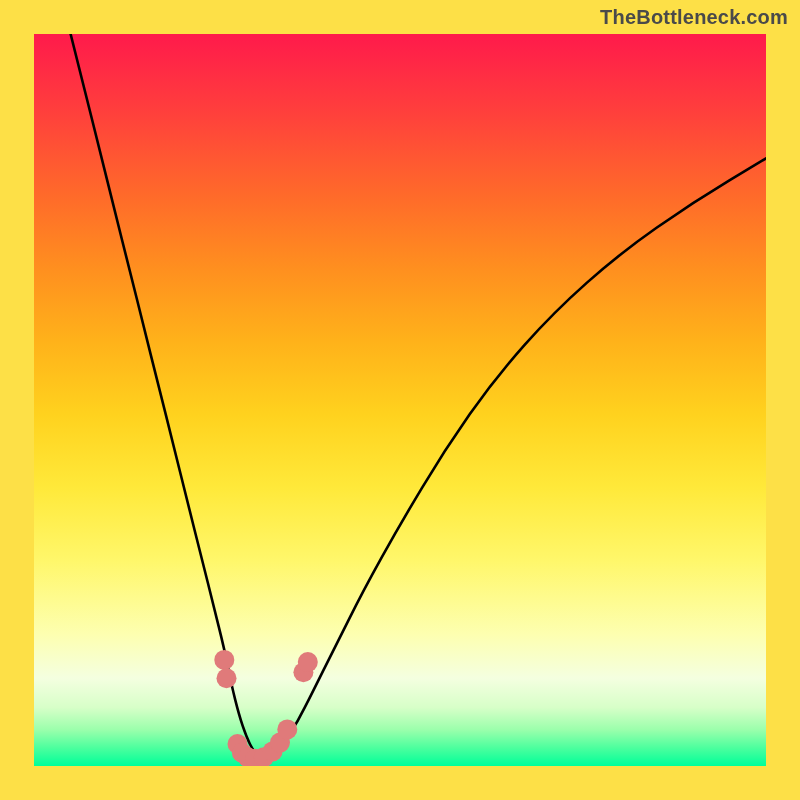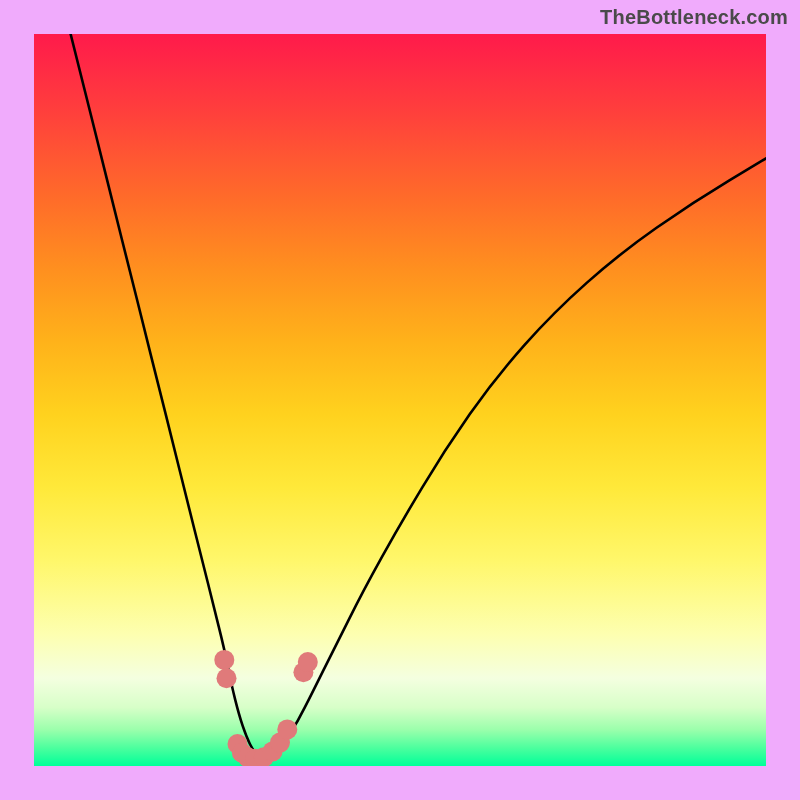--- a/index.html
+++ b/index.html
@@ -10,21 +10,21 @@
     background: #000;
     overflow: hidden;
     font-family: Arial, Helvetica, sans-serif;
   }
   .frame {
     position: absolute;
     left: 0;
     top: 0;
     width: 800px;
     height: 800px;
-    background: #f0abfc;
+    background: #fde047;
   }
   .plot-area {
     position: absolute;
     left: 34px;
     top: 34px;
     width: 732px;
     height: 732px;
     overflow: hidden;
   }
   .gradient {

